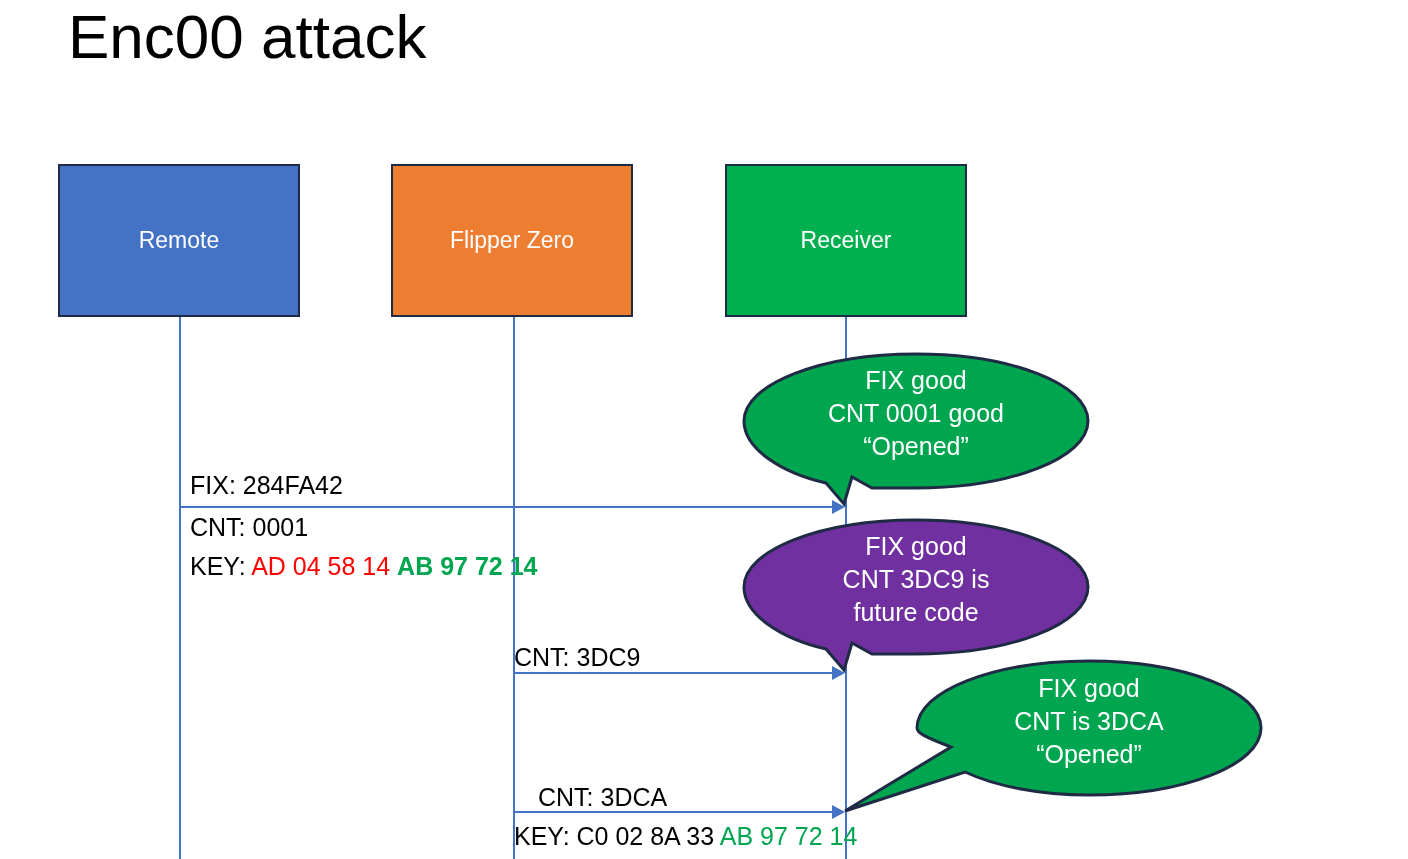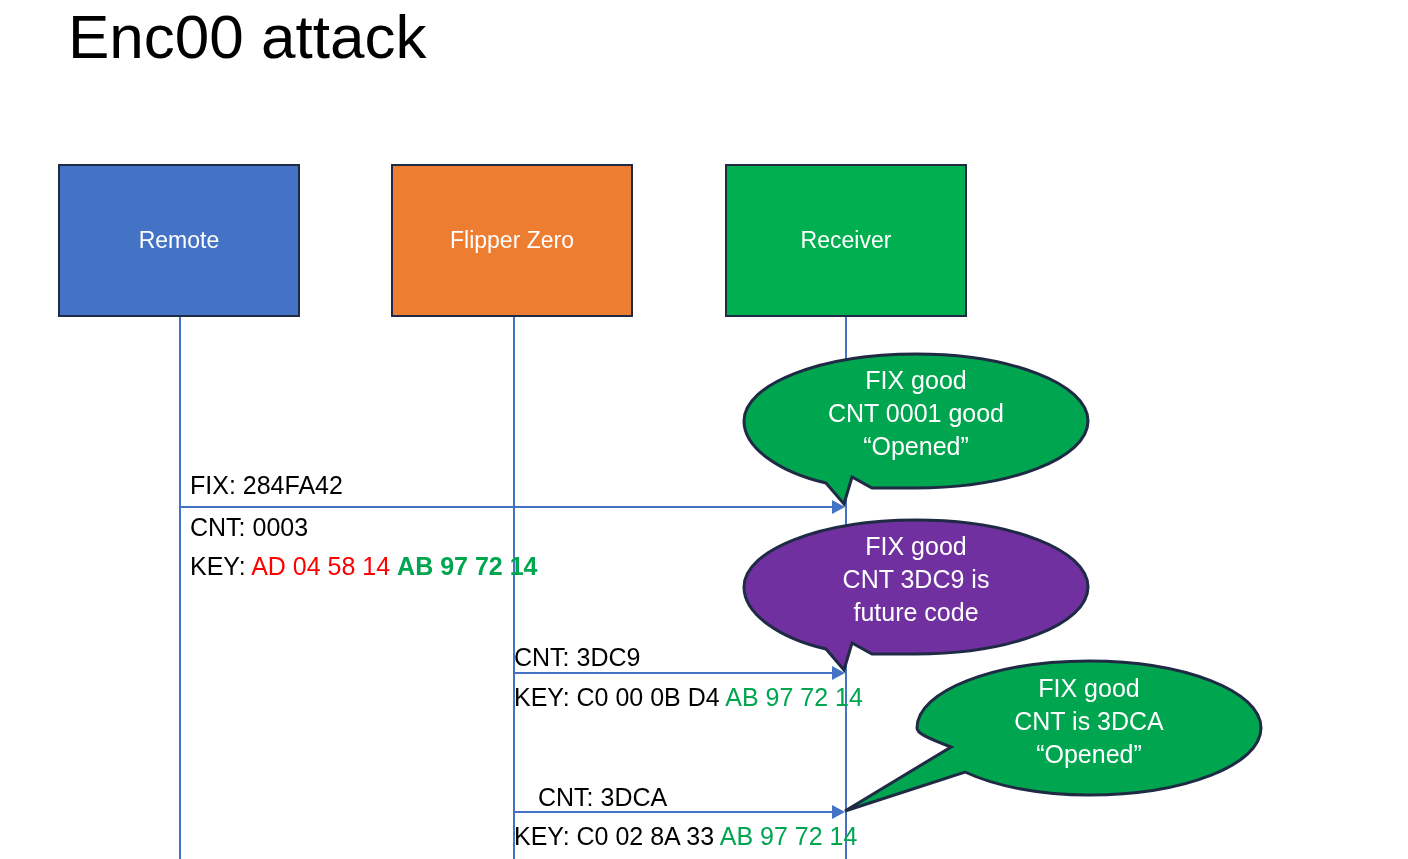--- a/index.html
+++ b/index.html
@@ -145,27 +145,26 @@
     <span class="actor-label">Flipper Zero</span>
   </div>
 
   <div class="lifeline" id="lifeline-remote"></div>
   <div class="lifeline" id="lifeline-flipper"></div>
   <div class="lifeline" id="lifeline-receiver"></div>
 
   <div class="msg-line" id="msg1-line"></div>
   <div class="msg-head" id="msg1-head"></div>
   <div class="msg-text" id="msg1-fix">FIX: 284FA42</div>
-  <div class="msg-text" id="msg1-cnt">CNT: 0003</div>
+  <div class="msg-text" id="msg1-cnt">CNT: 0001</div>
   <div class="msg-text" id="msg1-key"><span>KEY: </span><span class="key-red">AD 04 58 14 </span><span class="key-green-bold">AB 97 72 14</span></div>
 
   <div class="msg-line" id="msg2-line"></div>
   <div class="msg-head" id="msg2-head"></div>
   <div class="msg-text" id="msg2-cnt">CNT: 3DC9</div>
-  <div class="msg-text" id="msg2-key"><span>KEY: C0 00 0B D4 </span><span class="key-green">AB 97 72 14</span></div>
 
   <div class="msg-line" id="msg3-line"></div>
   <div class="msg-head" id="msg3-head"></div>
   <div class="msg-text" id="msg3-cnt">CNT: 3DCA</div>
   <div class="msg-text" id="msg3-key"><span>KEY: C0 02 8A 33 </span><span class="key-green">AB 97 72 14</span></div>
 
   <div class="bubble" id="bubble-1">
     <svg width="348" height="160" viewBox="0 0 348 160">
       <path d="M 174 2
                C 269 2 346 32 346 69

